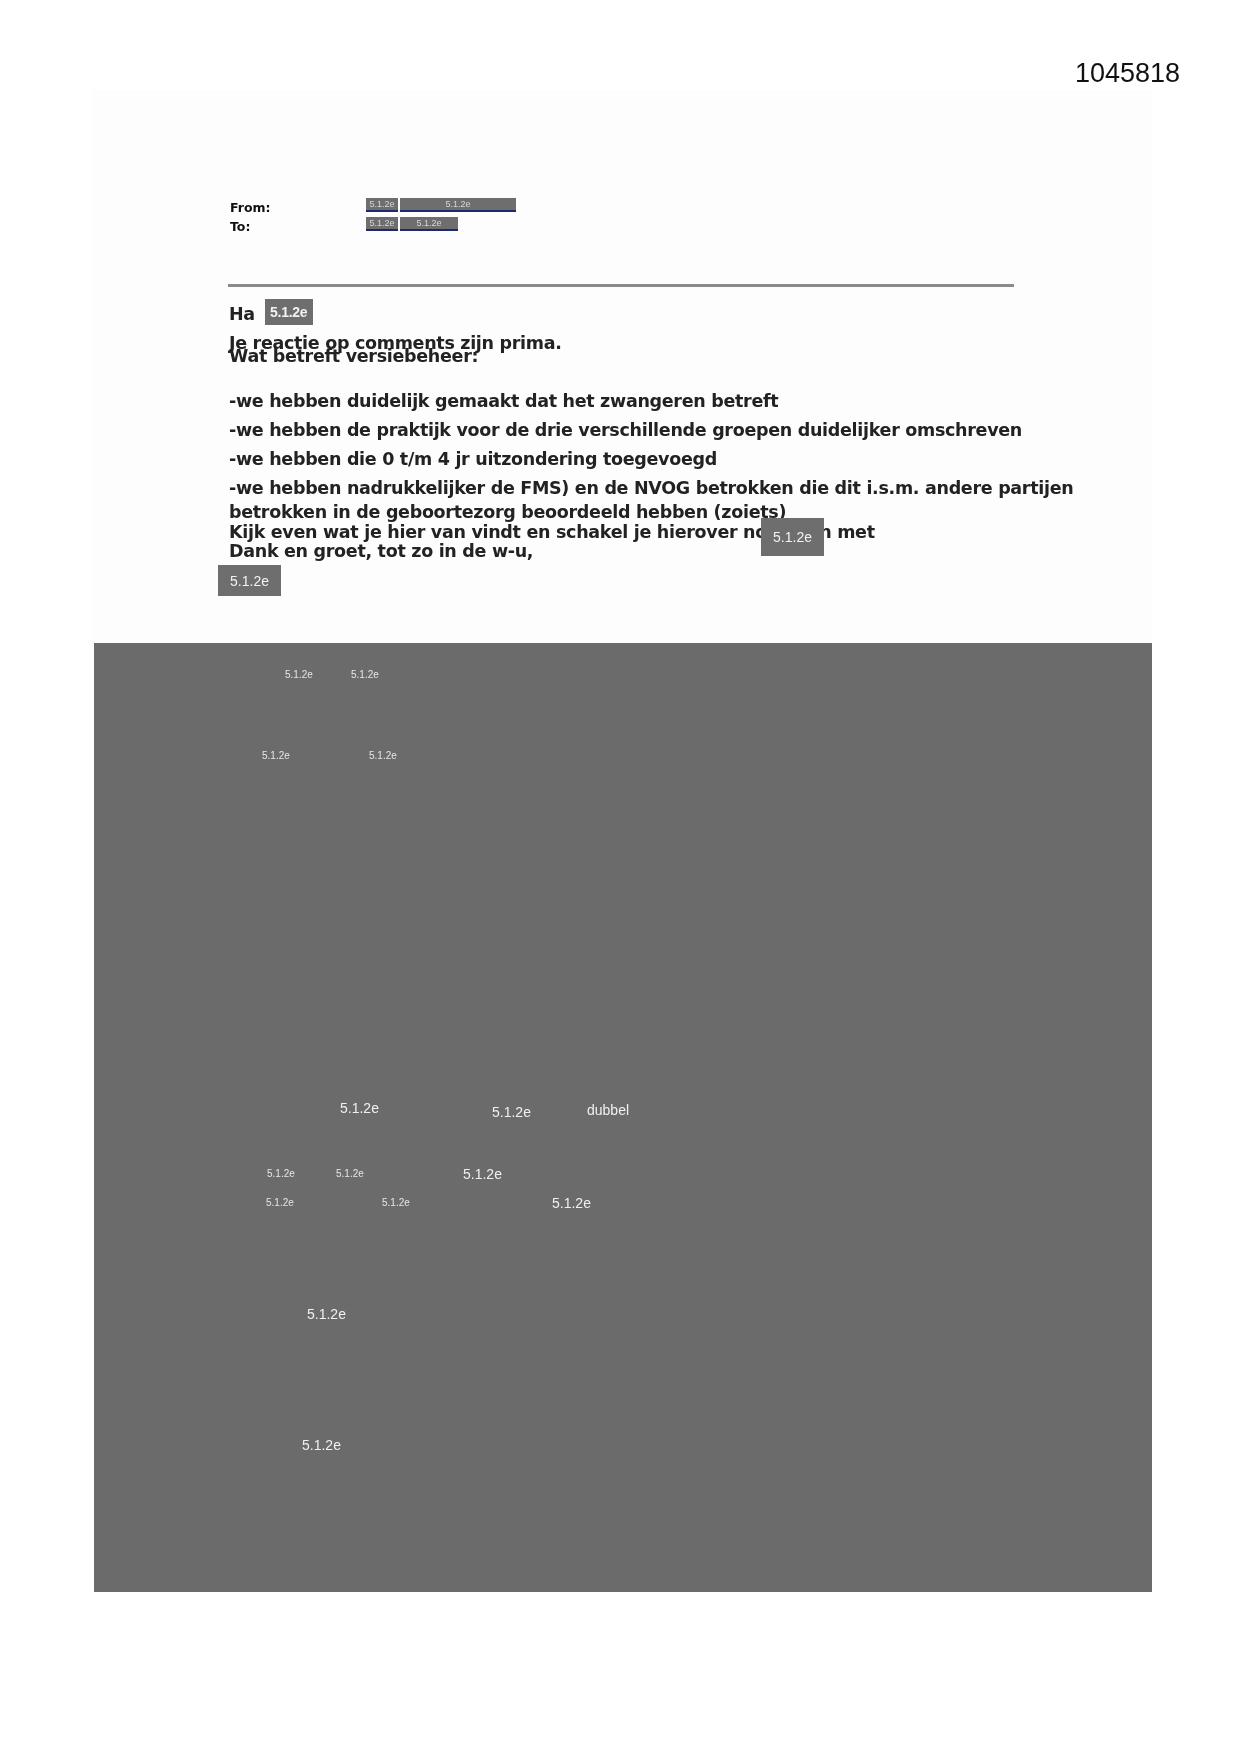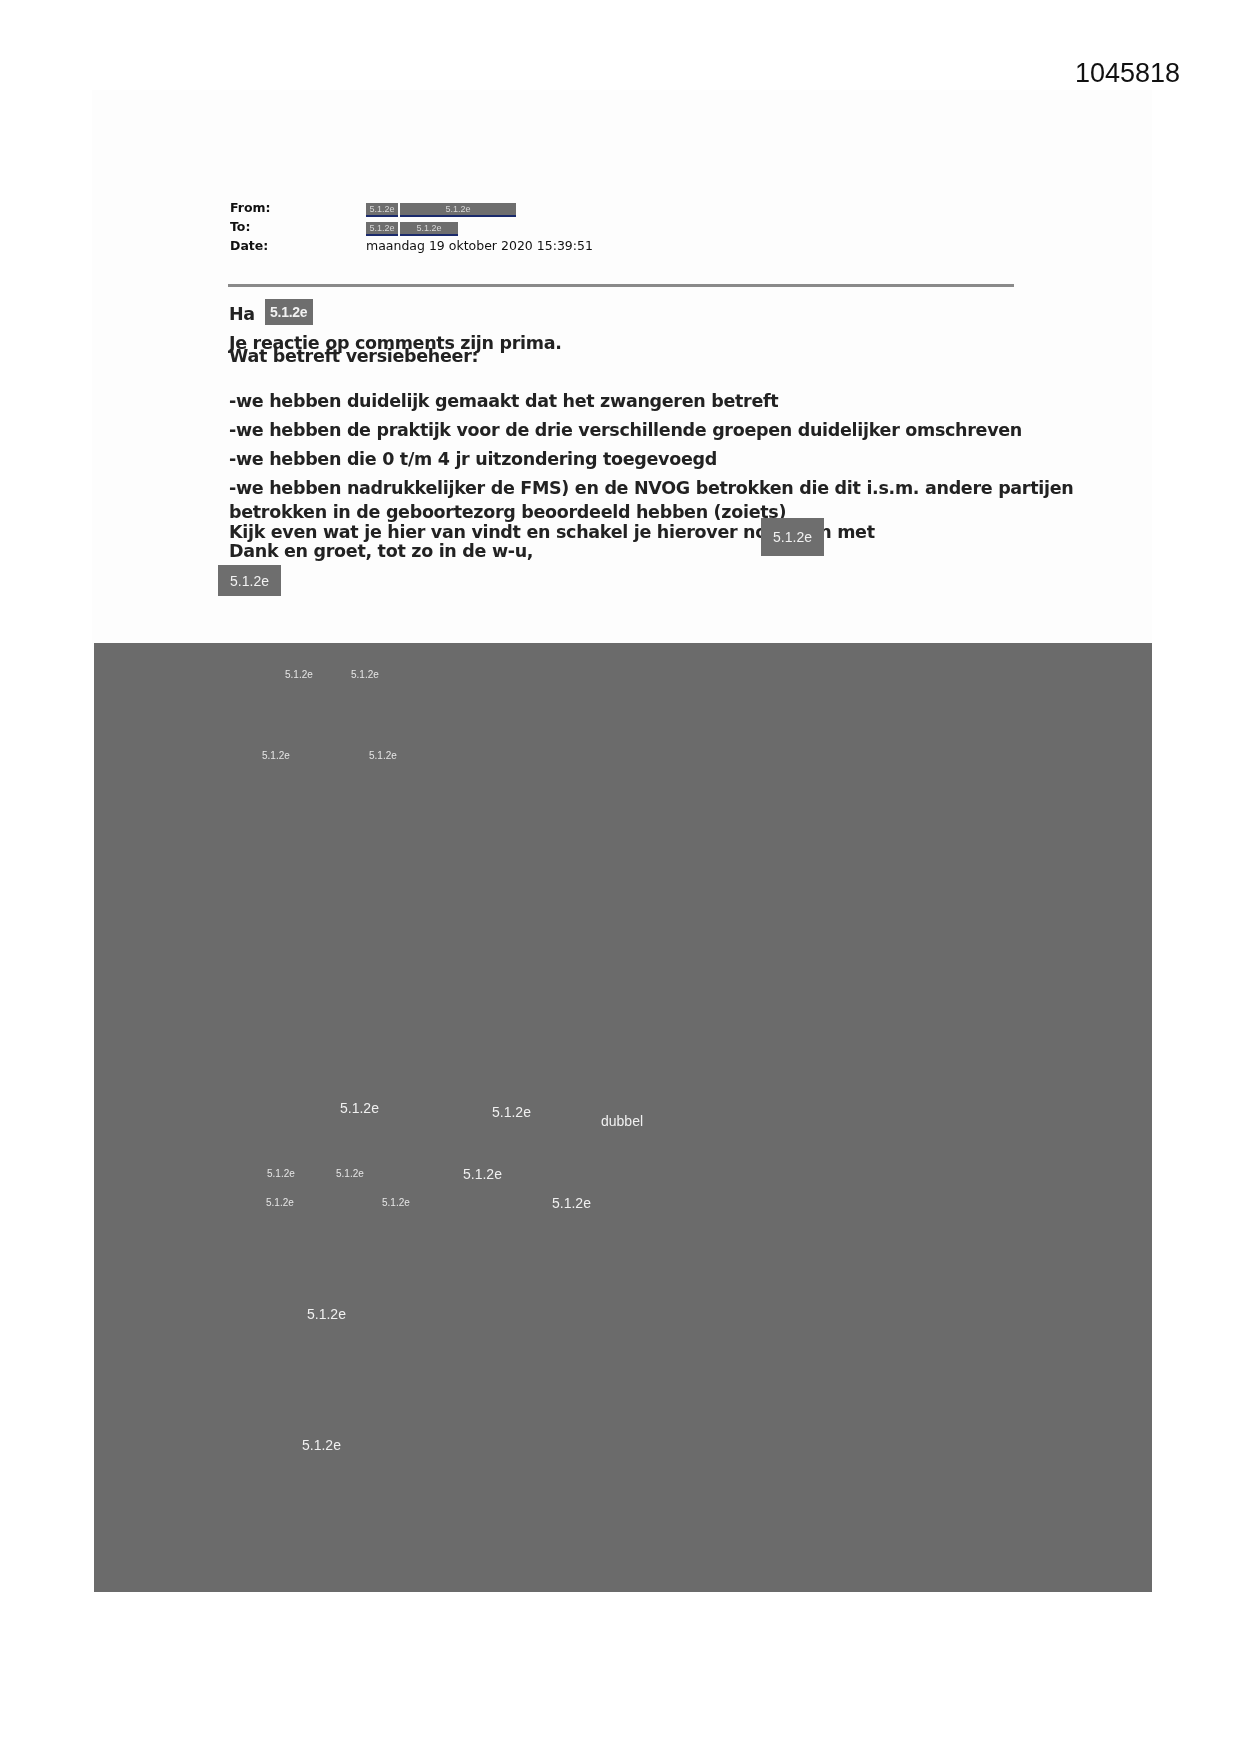--- a/index.html
+++ b/index.html
@@ -34,21 +34,21 @@
     .header-table {
       position: absolute;
       top: 198px;
       left: 230px;
       font-family: "DejaVu Sans", sans-serif;
       font-size: 12.5px;
       line-height: 19px;
     }
     .header-row {
       display: flex;
-      align-items: flex-end;
+      align-items: flex-start;
       height: 19px;
     }
     .header-label {
       width: 136px;
       font-weight: bold;
       color: #111;
     }
     .header-value {
       color: #111;
       display: flex;
@@ -136,24 +136,20 @@
       <span class="redact-small" style="width:110px">5.1.2e</span>
     </span>
   </div>
   <div class="header-row">
     <span class="header-label">To:</span>
     <span class="header-value">
       <span class="redact-small" style="width:26px">5.1.2e</span>
       <span class="redact-small" style="width:52px">5.1.2e</span>
     </span>
   </div>
-  <div class="header-row">
-    <span class="header-label">Date:</span>
-    <span class="header-value">maandag 19 oktober 2020 15:39:51</span>
-  </div>
 </div>
 
 <div class="header-rule"></div>
 
 <div class="body-text" style="top:302px;">
   <span>Ha</span>
   <span class="redact-box" style="width:48px;height:26px;line-height:26px;margin-left:4px;position:relative;top:-3px;">5.1.2e</span>
 </div>
 <div class="body-text" style="top:333px;">Je reactie op comments zijn prima.</div>
 <div class="body-text" style="top:346px;">Wat betreft versiebeheer:</div>
@@ -167,21 +163,21 @@
 <div class="body-text" style="top:541px;">Dank en groet, tot zo in de w-u,</div>
 <div class="redact-abs" style="top:565px;left:218px;width:63px;height:31px;">5.1.2e</div>
 
 <div class="big-redaction"></div>
 <span class="r-label r-sm" style="top:669px;left:285px;">5.1.2e</span>
 <span class="r-label r-sm" style="top:669px;left:351px;">5.1.2e</span>
 <span class="r-label r-sm" style="top:750px;left:262px;">5.1.2e</span>
 <span class="r-label r-sm" style="top:750px;left:369px;">5.1.2e</span>
 <span class="r-label r-lg" style="top:1100px;left:340px;">5.1.2e</span>
 <span class="r-label r-lg" style="top:1104px;left:492px;">5.1.2e</span>
-<span class="r-label r-lg" style="top:1102px;left:601px;margin-top:11px;">dubbel</span>
+<span class="r-label r-lg" style="top:1102px;left:587px;">dubbel</span>
 <span class="r-label r-sm" style="top:1168px;left:267px;">5.1.2e</span>
 <span class="r-label r-sm" style="top:1168px;left:336px;">5.1.2e</span>
 <span class="r-label r-lg" style="top:1166px;left:463px;">5.1.2e</span>
 <span class="r-label r-sm" style="top:1197px;left:266px;">5.1.2e</span>
 <span class="r-label r-sm" style="top:1197px;left:382px;">5.1.2e</span>
 <span class="r-label r-lg" style="top:1195px;left:552px;">5.1.2e</span>
 <span class="r-label r-lg" style="top:1306px;left:307px;">5.1.2e</span>
 <span class="r-label r-lg" style="top:1437px;left:302px;">5.1.2e</span>
 
 </body></html>

